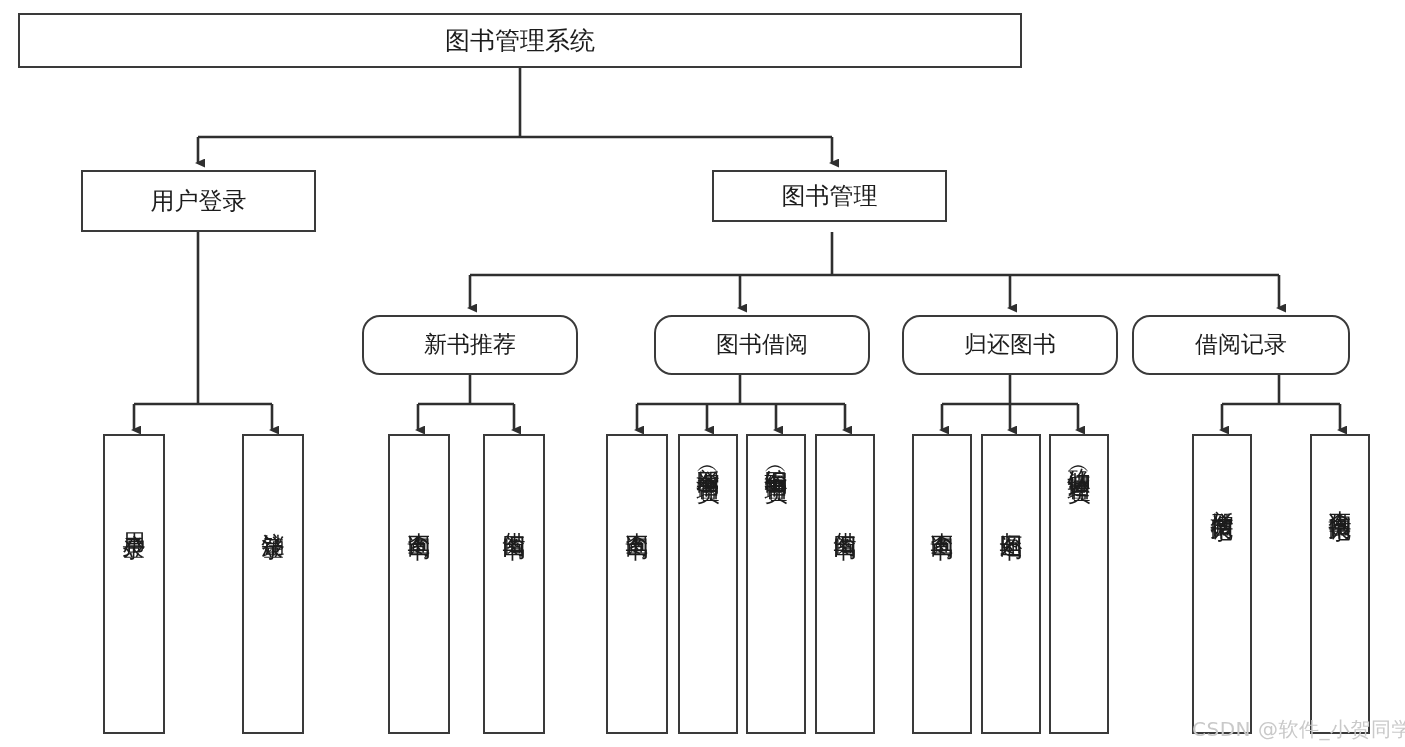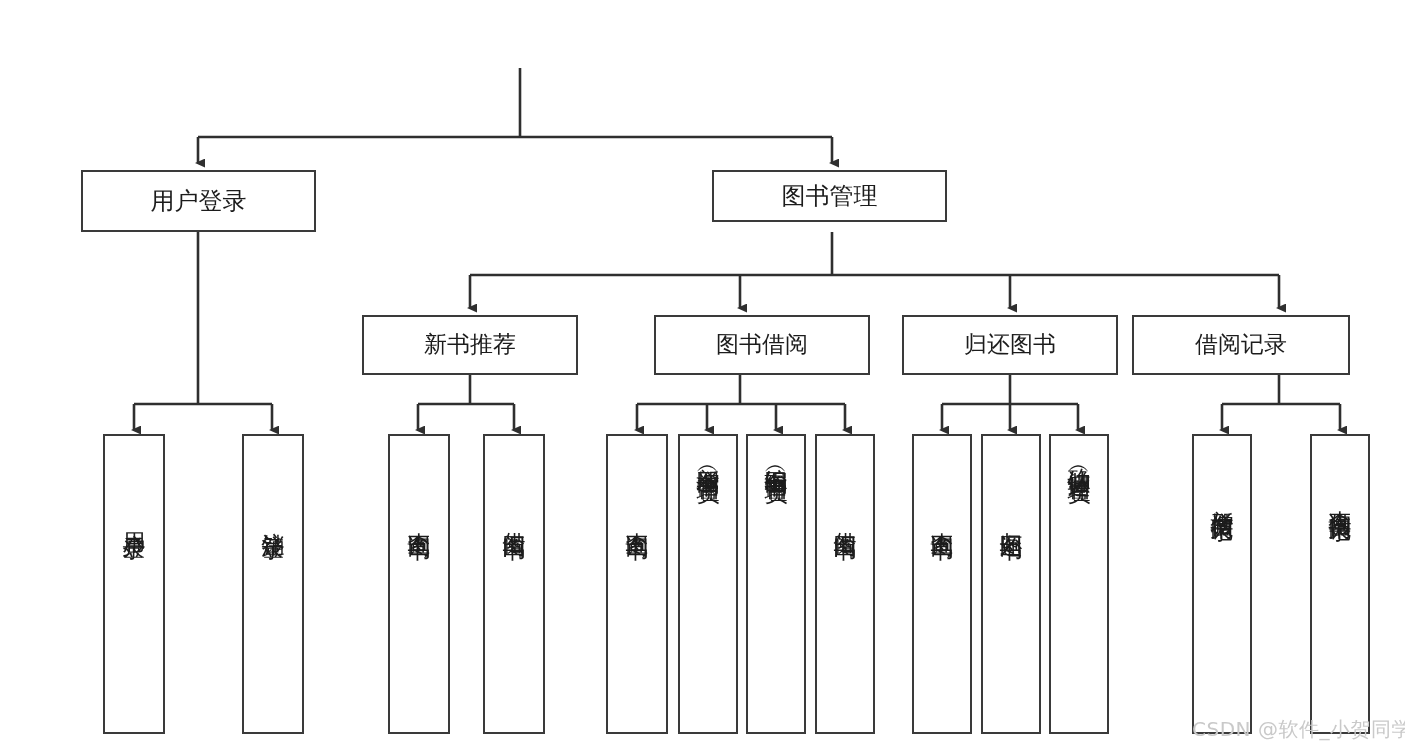--- a/index.html
+++ b/index.html
@@ -39,20 +39,21 @@
     line-height: 1.12;
   }
   .node.root {
     font-size: 25px;
   }
   .node.level2 {
     font-size: 24px;
   }
   .node.level3 {
     font-size: 23px;
+    border-radius: 18px;
   }
   .node.leaf {
     font-size: 23px;
     align-items: flex-start;
     justify-content: center;
     padding-top: 0px;
   }
   .node.leaf .vtext {
     writing-mode: vertical-rl;
     text-orientation: upright;
@@ -120,20 +121,23 @@
       <path d="M1010,404 L1010,430" marker-end="url(#arrowhead)"></path>
       <path d="M1078,404 L1078,430" marker-end="url(#arrowhead)"></path>
 
       <path d="M1279,375 L1279,404"></path>
       <path d="M1222,404 L1340,404"></path>
       <path d="M1222,404 L1222,430" marker-end="url(#arrowhead)"></path>
       <path d="M1340,404 L1340,430" marker-end="url(#arrowhead)"></path>
     </g>
   </svg>
 
+  <div class="node root" style="left:18px; top:13px; width:1004px; height:55px;">
+    <span>图书管理系统</span>
+  </div>
 
   <div class="node level2" style="left:81px; top:170px; width:235px; height:62px;">
     <span>用户登录</span>
   </div>
   <div class="node level2" style="left:712px; top:170px; width:235px; height:52px;">
     <span>图书管理</span>
   </div>
 
   <div class="node level3" style="left:362px; top:315px; width:216px; height:60px;">
     <span>新书推荐</span>

